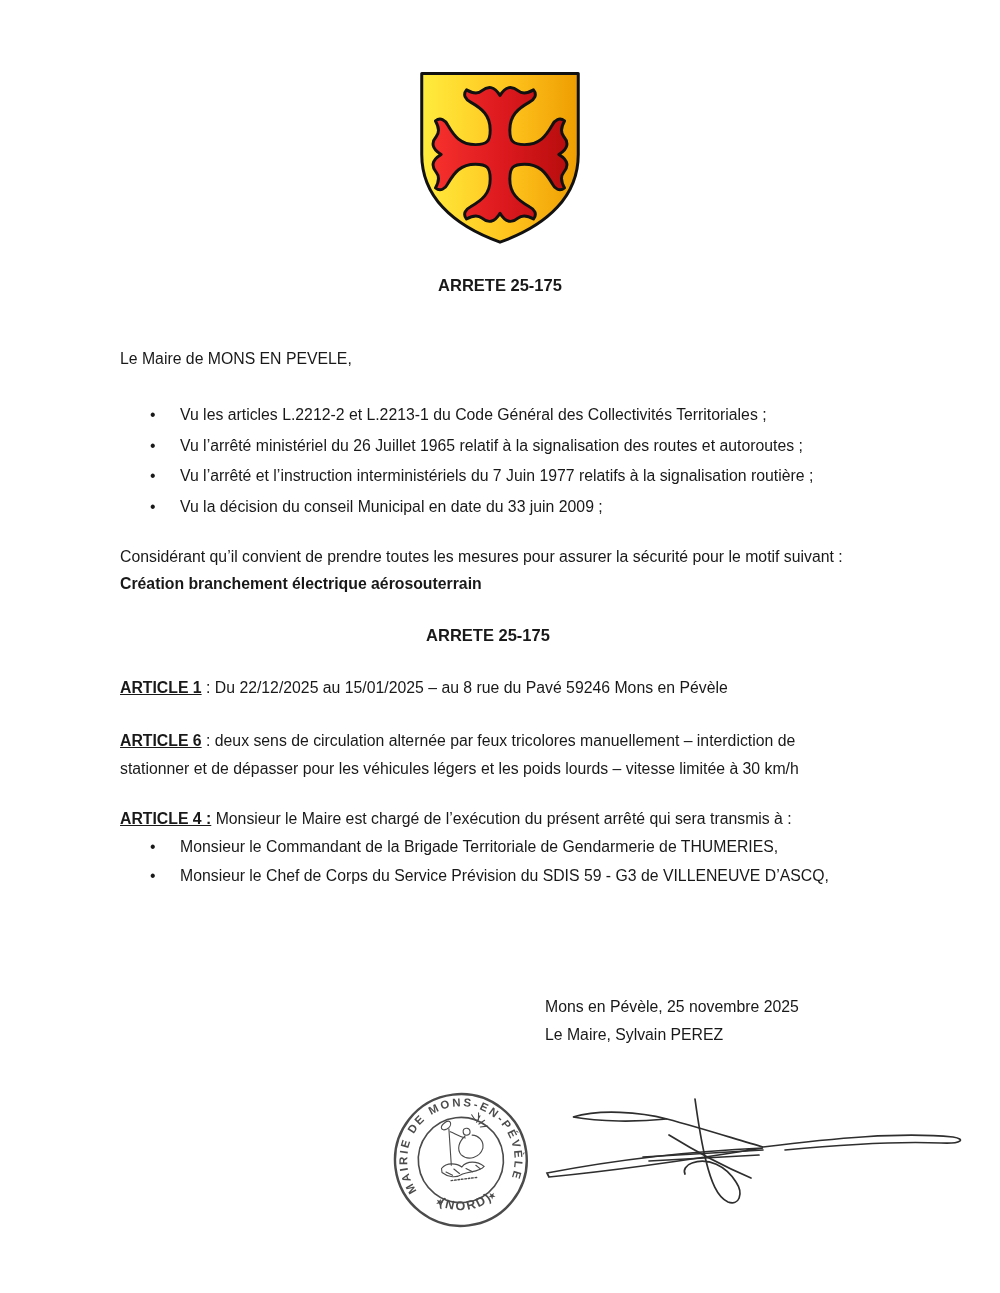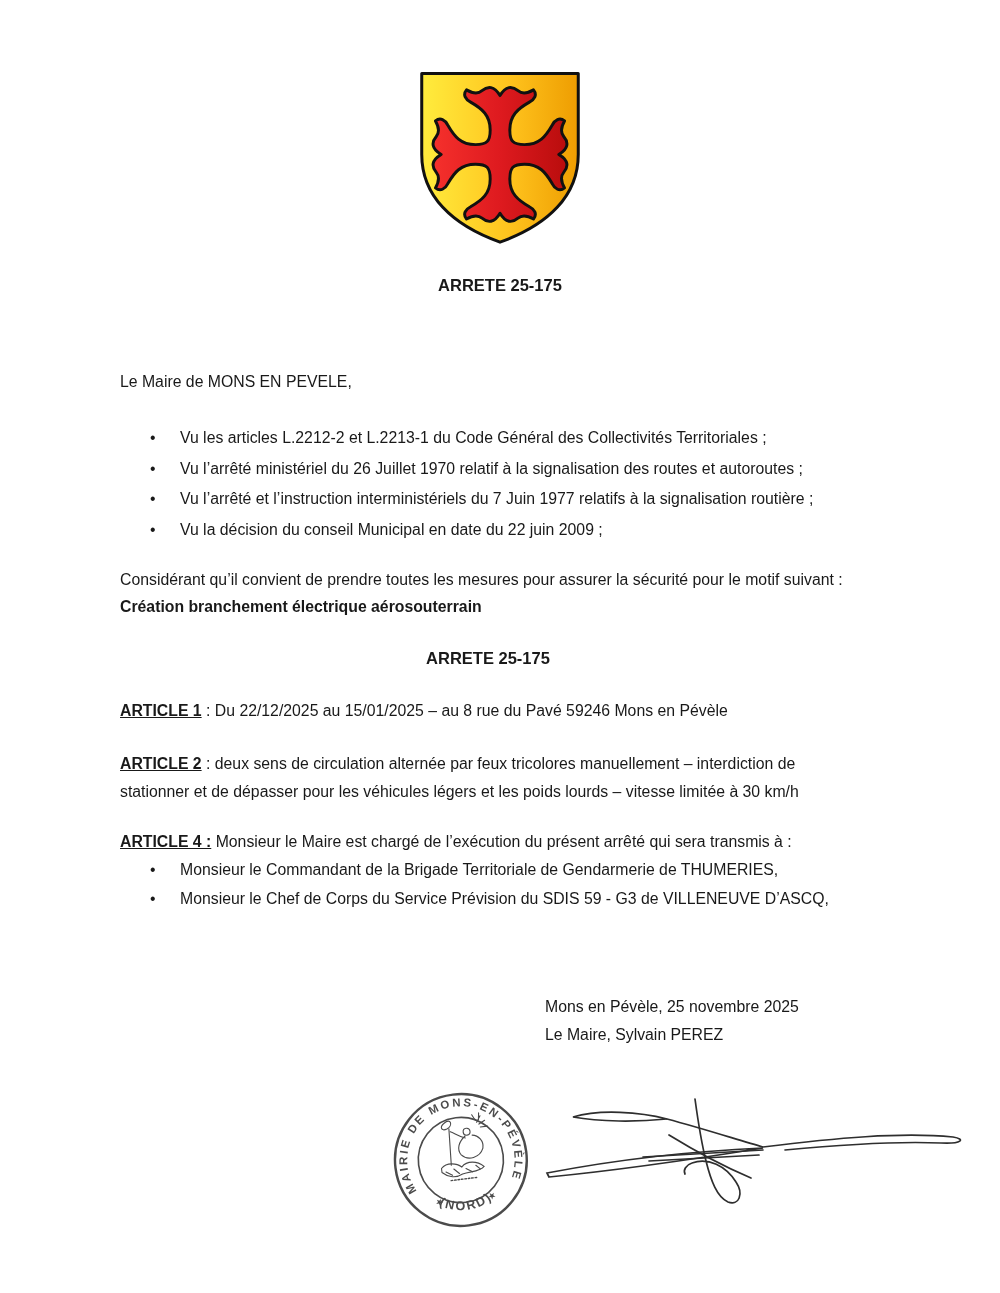--- a/index.html
+++ b/index.html
@@ -12,21 +12,21 @@
   
   .crest-wrap { position:absolute; top:66px; left:50%; transform:translateX(-50%);
                 width:172px; height:182px; }
   .crest-wrap svg { display:block; width:100%; height:100%; }
 
   
   .doc-title { position:absolute; top:276px; left:0; width:100%;
                text-align:center; font-weight:bold; font-size:16.5px; }
 
   
-  .content { position:absolute; left:120px; top:368px; width:736px; line-height:27px; }
+  .content { position:absolute; left:120px; top:345px; width:736px; line-height:27px; }
   .intro { margin:0; }
 
   ul.bullets { list-style:none; margin:0; padding:0; }
   ul.bullets li { position:relative; padding-left:60px; line-height:30.5px; white-space:nowrap; }
   ul.bullets li::before { content:"\2022"; position:absolute; left:30px; top:0; }
 
   ul.visas { margin-top:28px; }
 
   .considerant { margin:21px 0 0 0; }
   .considerant .motif { font-weight:bold; }
@@ -121,32 +121,32 @@
   </div>
 
   <div class="doc-title">ARRETE 25-175</div>
 
   <div class="content">
 
     <p class="intro">Le Maire de MONS EN PEVELE,</p>
 
     <ul class="bullets visas">
       <li>Vu les articles L.2212-2 et L.2213-1 du Code Général des Collectivités Territoriales ;</li>
-      <li>Vu l’arrêté ministériel du 26 Juillet 1970 relatif à la signalisation des routes et autoroutes ;</li>
+      <li>Vu l’arrêté ministériel du 26 Juillet 1965 relatif à la signalisation des routes et autoroutes ;</li>
       <li>Vu l’arrêté et l’instruction interministériels du 7 Juin 1977 relatifs à la signalisation routière ;</li>
-      <li>Vu la décision du conseil Municipal en date du 22 juin 2009 ;</li>
+      <li>Vu la décision du conseil Municipal en date du 33 juin 2009 ;</li>
     </ul>
 
     <p class="considerant"><span>Considérant qu’il convient de prendre toutes les mesures pour assurer la sécurité pour le motif suivant : </span><span class="motif">Création branchement électrique aérosouterrain</span></p>
 
     <p class="section-title">ARRETE 25-175</p>
 
     <p class="article"><span class="art-heading">ARTICLE 1</span><span> : </span><span>Du 22/12/2025 au 15/01/2025 – au 8 rue du Pavé 59246 Mons en Pévèle</span></p>
 
-    <p class="article"><span class="art-heading">ARTICLE 2</span><span> : </span><span>deux sens de circulation alternée par feux tricolores manuellement – interdiction de stationner et de dépasser pour les véhicules légers et les poids lourds – vitesse limitée à 30 km/h</span></p>
+    <p class="article"><span class="art-heading">ARTICLE 6</span><span> : </span><span>deux sens de circulation alternée par feux tricolores manuellement – interdiction de stationner et de dépasser pour les véhicules légers et les poids lourds – vitesse limitée à 30 km/h</span></p>
 
     <div class="article tight">
     </div>
 
     <div class="article tight">
       <div><span class="art-heading">ARTICLE 4 :</span><span> </span><span>Monsieur le Maire est chargé de l’exécution du présent arrêté qui sera transmis à :</span></div>
       <ul class="bullets recipients">
         <li>Monsieur le Commandant de la Brigade Territoriale de Gendarmerie de THUMERIES,</li>
         <li>Monsieur le Chef de Corps du Service Prévision du SDIS 59 - G3 de VILLENEUVE D’ASCQ,</li>
       </ul>

